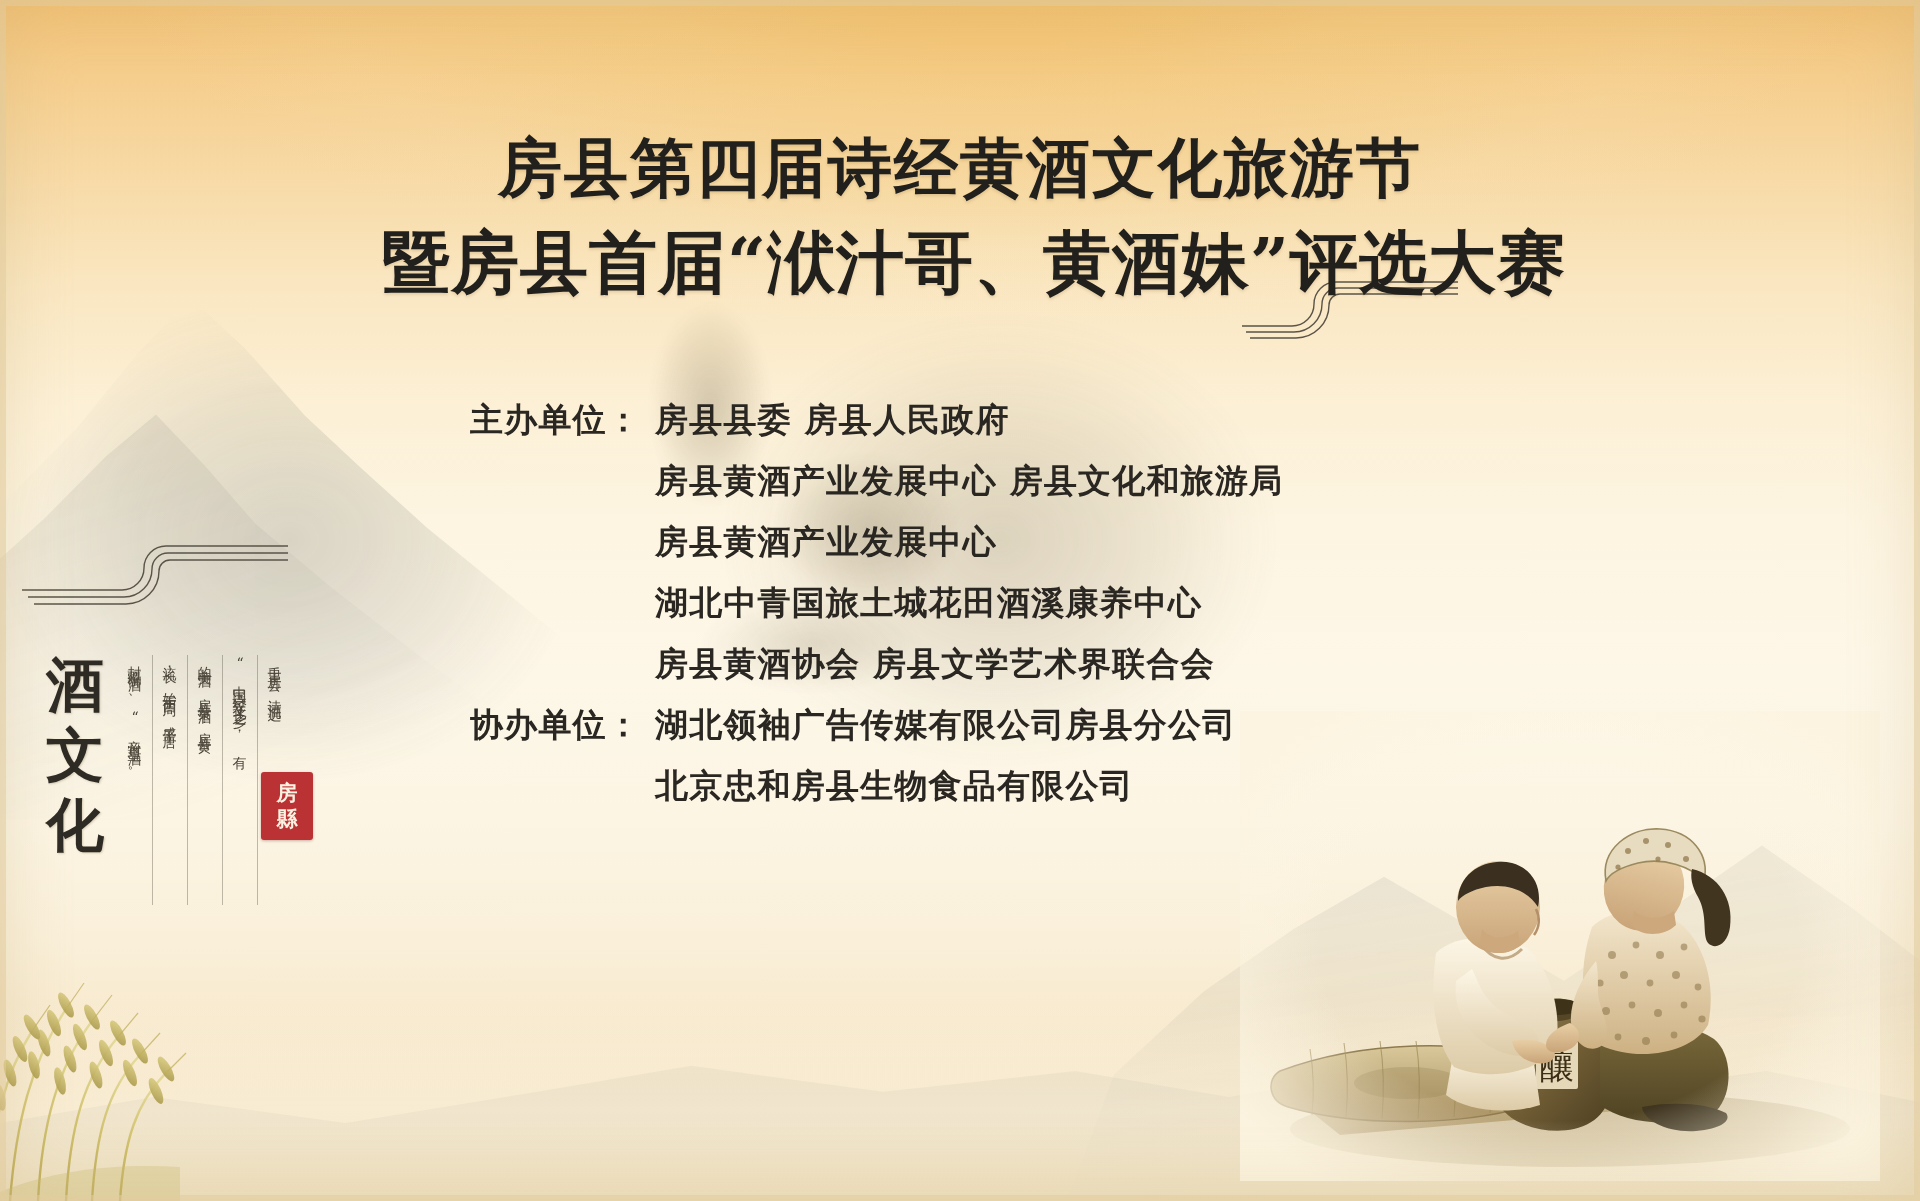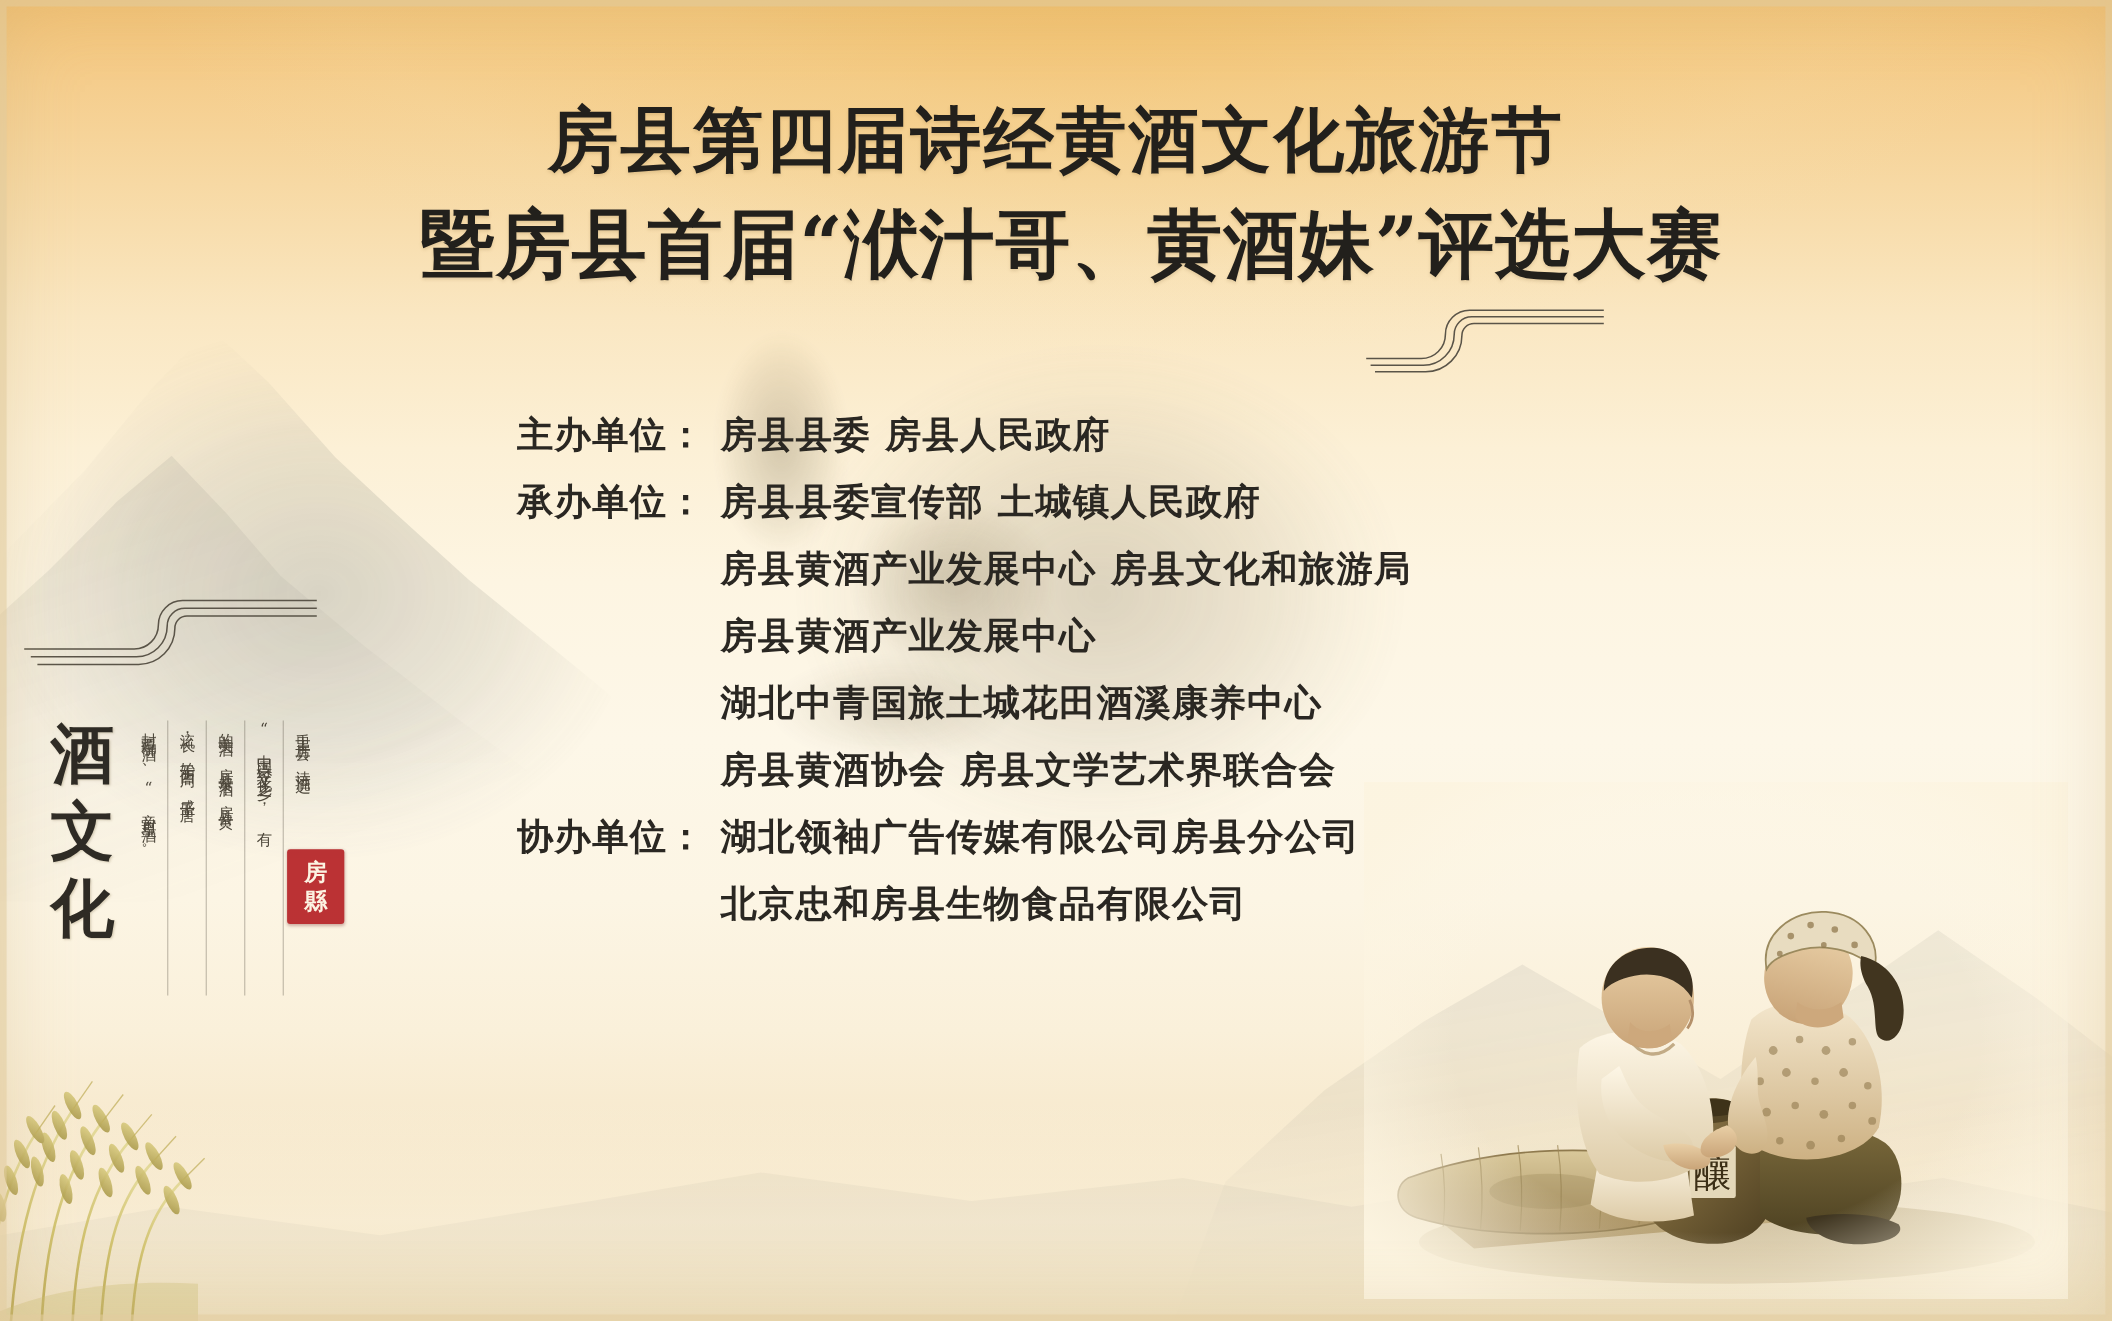--- a/index.html
+++ b/index.html
@@ -74,27 +74,28 @@
     left:0;top:0;width:1920px;height:1201px;
     box-shadow:inset 0 0 0 6px rgba(226,204,158,0.55), inset 0 0 70px rgba(196,165,108,0.30);
   }
 
   
   .title-wrap{position:absolute;left:0;top:86px;width:1920px;text-align:center;}
   .title1,.title2{
     font-family:"DejaVu Serif","Liberation Serif",serif;
     font-weight:700;color:#22201c;letter-spacing:2px;white-space:nowrap;
     text-shadow:0 2px 3px rgba(120,90,40,0.18);
+    margin-top:40px;
   }
   .title1{font-size:64px;line-height:84px;}
   .title2{font-size:68px;line-height:92px;margin-top:6px;letter-spacing:1px;margin-left:28px;}
 
   
   .org-block{
-    position:absolute;left:470px;top:364px;width:1060px;
+    position:absolute;left:470px;top:389px;width:1060px;
     font-family:"DejaVu Sans","Liberation Sans",sans-serif;
   }
   .org-line{
     display:flex;align-items:baseline;
     font-size:33px;line-height:61px;font-weight:700;color:#2a2722;
     letter-spacing:1.2px;white-space:nowrap;
   }
   .org-label{width:185px;flex:0 0 185px;text-align:left;}
   .org-value{flex:1 1 auto;}
   .org-line.indent .org-label{visibility:hidden;}
@@ -176,24 +177,20 @@
 
   <div class="title-wrap">
     <div class="title1">房县第四届诗经黄酒文化旅游节</div>
     <div class="title2">暨房县首届“洑汁哥、黄酒妹”评选大赛</div>
   </div>
 
   <div class="org-block">
     <div class="org-line">
       <span class="org-label">主办单位：</span>
       <span class="org-value">房县县委    房县人民政府</span>
-    </div>
-    <div class="org-line">
-      <span class="org-label">承办单位：</span>
-      <span class="org-value">房县县委宣传部    土城镇人民政府</span>
     </div>
     <div class="org-line indent">
       <span class="org-label"></span>
       <span class="org-value">房县黄酒产业发展中心    房县文化和旅游局</span>
     </div>
     <div class="org-line indent">
       <span class="org-label"></span>
       <span class="org-value">房县黄酒产业发展中心</span>
     </div>
     <div class="org-line indent">

